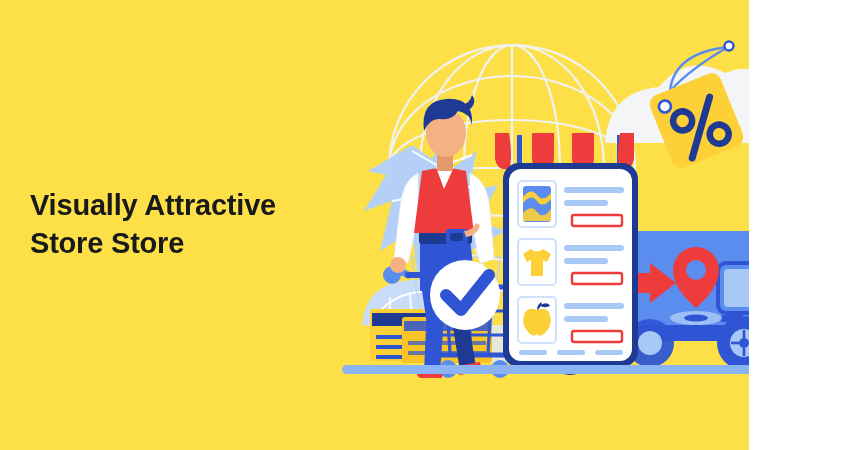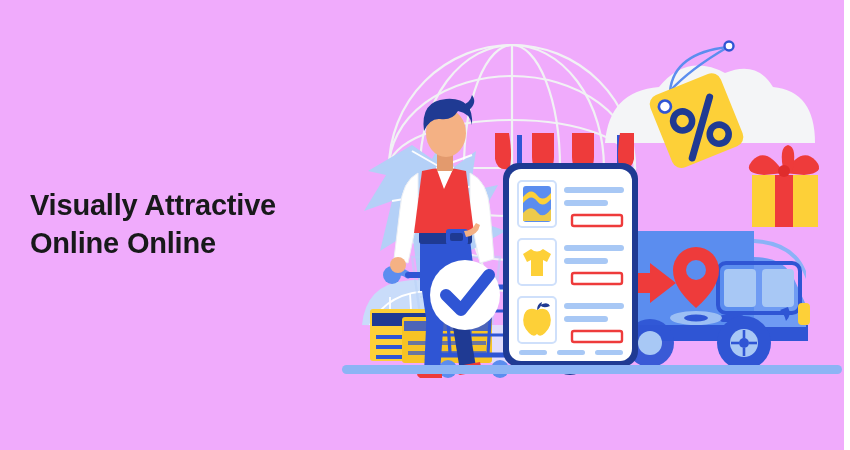--- a/index.html
+++ b/index.html
@@ -4,22 +4,22 @@
 <style>
   * { box-sizing: border-box; margin: 0; padding: 0; }
   html, body {
     width: 850px; height: 450px;
     background: #ffffff;
     font-family: "Liberation Sans", sans-serif;
     overflow: hidden;
   }
   #banner {
     position: relative;
-    width: 844px; height: 450px;
-    background: #f0abfc;
+    width: 749px; height: 450px;
+    background: #fde047;
     overflow: hidden;
   }
   
   #headline-block {
     position: absolute;
     left: 30px; top: 186px;
     width: 320px;
   }
   #headline-block .hl-line {
     display: block;
@@ -38,21 +38,21 @@
   }
   #illustration svg { display: block; width: 530px; height: 400px; }
 </style>
 </head>
 <body>
 
 <div id="banner">
 
   <div id="headline-block">
     <span class="hl-line">Visually Attractive</span>
-    <span class="hl-line">Online Online</span>
+    <span class="hl-line">Store Store</span>
   </div>
 
   <div id="illustration">
   <svg viewBox="0 0 530 400" xmlns="http://www.w3.org/2000/svg">
     <defs>
       <clipPath id="phoneClip">
         <rect x="185" y="140" width="131" height="200" rx="14"></rect>
       </clipPath>
     </defs>
 

